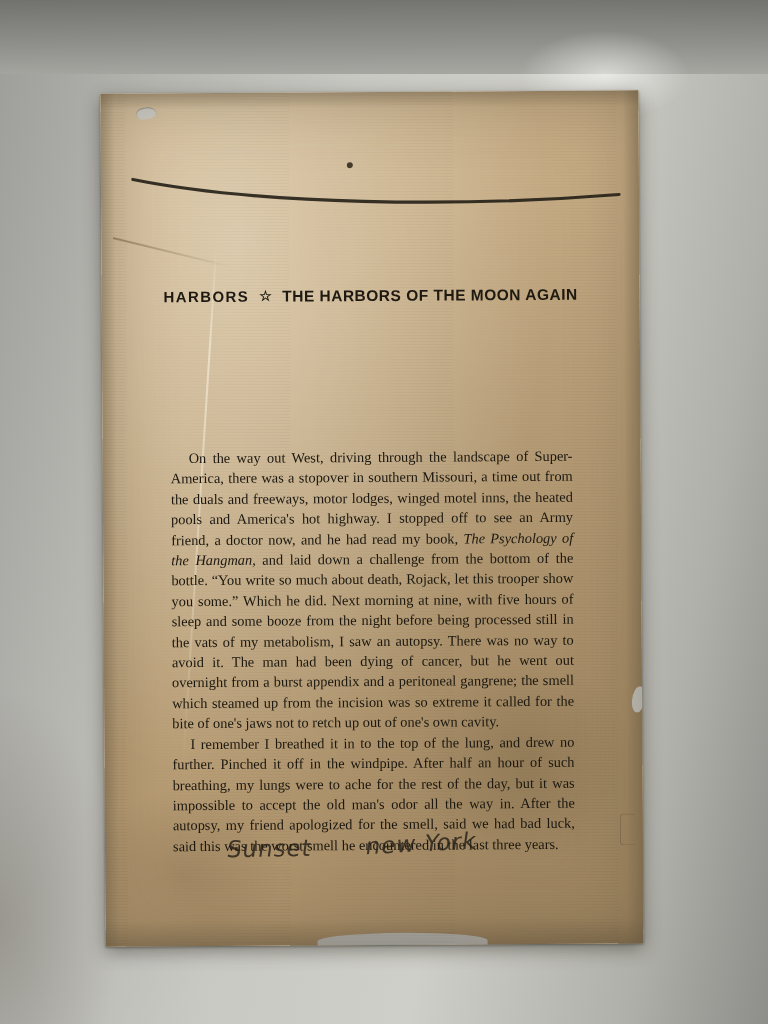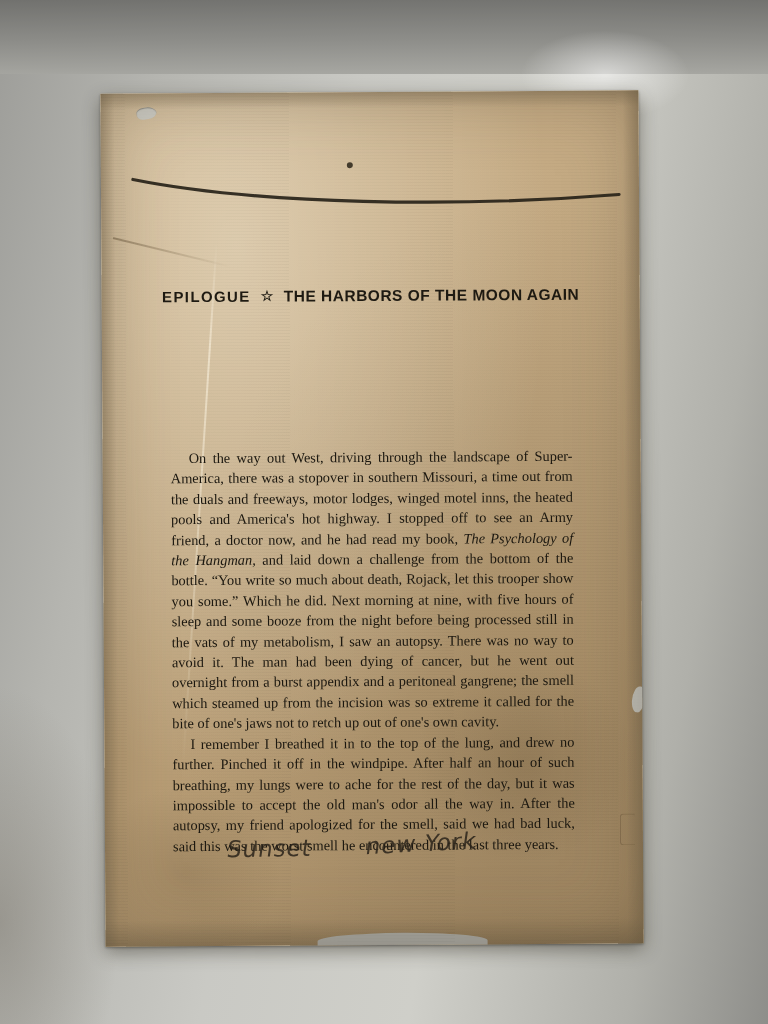--- a/index.html
+++ b/index.html
@@ -262,21 +262,21 @@
     <div class="crease-2"></div>
     <div class="stain-1"></div>
     <div class="stain-2"></div>
 
     <svg class="pen-arc" viewBox="0 0 494 46">
       <path d="M4 14 C 130 40, 330 44, 490 32" fill="none" stroke="#241f16" stroke-width="3.2" stroke-linecap="round" opacity="0.9"></path>
     </svg>
     <div class="ink-dot"></div>
 
     <div class="headline">
-      <span class="ep">EPILOGUE</span>
+      <span class="ep">HARBORS</span>
       <span class="star">☆</span>
       <span class="ttl">THE HARBORS OF THE MOON AGAIN</span>
     </div>
 
     <div class="body-col">
       <p id="para-1"><span>On the way out West, driving through the landscape of Super-America, there was a stopover in southern Missouri, a time out from the duals and freeways, motor lodges, winged motel inns, the heated pools and America's hot highway. I stopped off to see an Army friend, a doctor now, and he had read my book, </span><span class="italic">The Psychology of the Hangman,</span><span> and laid down a challenge from the bottom of the bottle. “You write so much about death, Rojack, let this trooper show you some.” Which he did. Next morning at nine, with five hours of sleep and some booze from the night before being processed still in the vats of my metabolism, I saw an autopsy. There was no way to avoid it. The man had been dying of cancer, but he went out overnight from a burst appendix and a peritoneal gangrene; the smell which steamed up from the incision was so extreme it called for the bite of one's jaws not to retch up out of one's own cavity.</span></p>
       <p id="para-2"><span>I remember I breathed it in to the top of the lung, and drew no further. Pinched it off in the windpipe. After half an hour of such breathing, my lungs were to ache for the rest of the day, but it was impossible to accept the old man's odor all the way in. After the autopsy, my friend apologized for the smell, said we had bad luck, said this was the worst smell he encountered in the last three years.</span></p>
     </div>
 
     <div class="handwriting">

